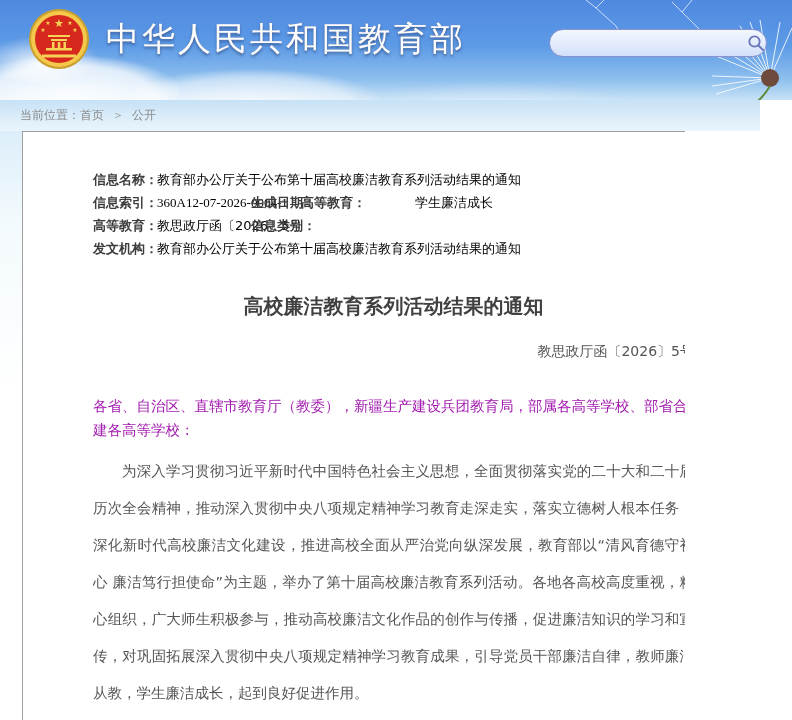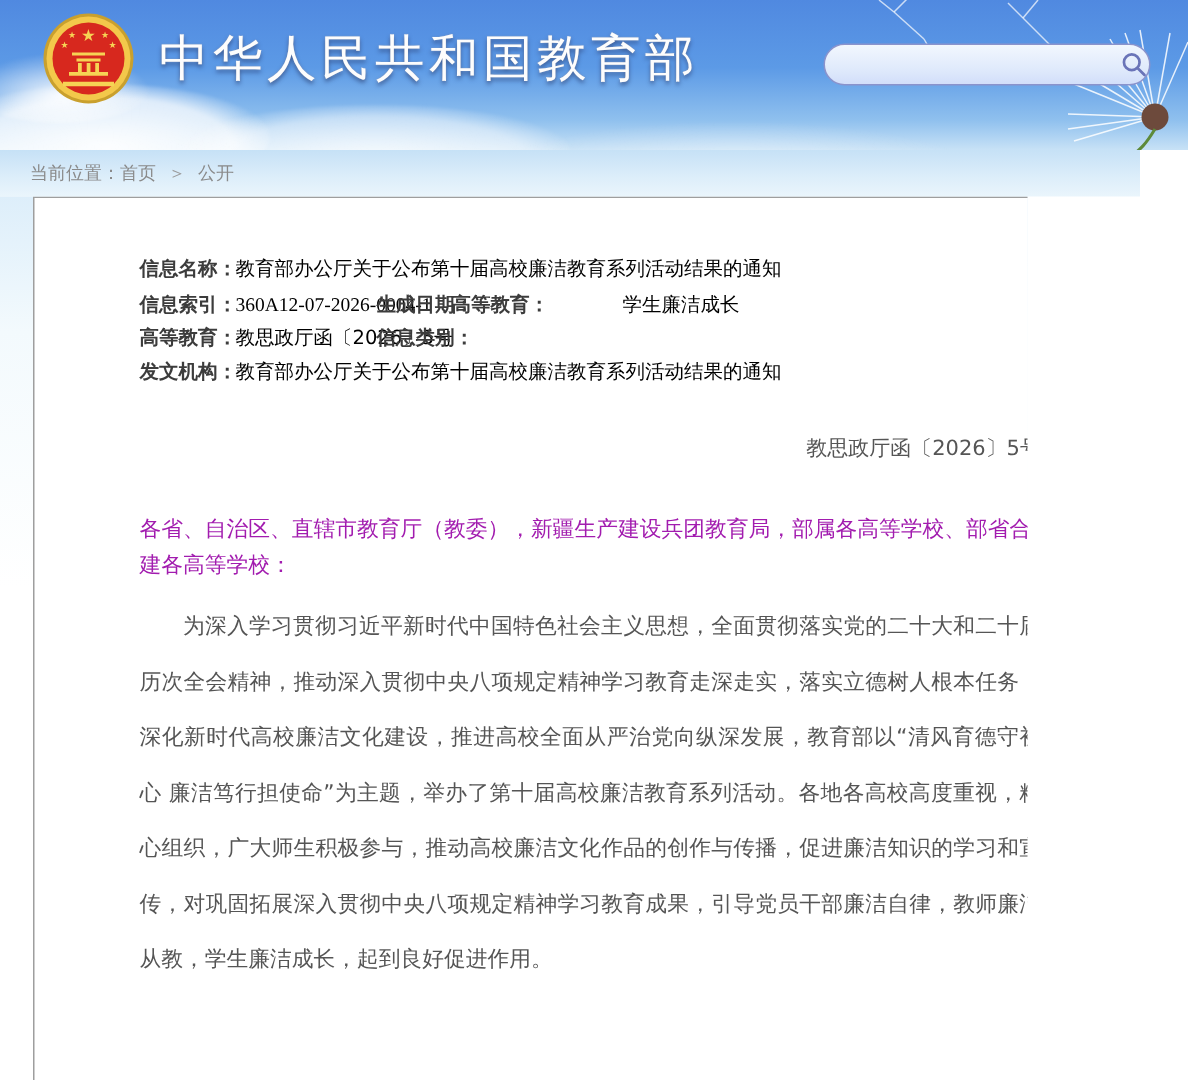--- a/index.html
+++ b/index.html
@@ -187,20 +187,21 @@
         <span class="val">教思政厅函〔2026〕5号</span>
         <span class="lbl">信息类别：</span>
       </div>
       <div class="meta-row">
         <span class="lbl">发文机构：</span>
         <span class="val">教育部办公厅关于公布第十届高校廉洁教育系列活动结果的通知</span>
       </div>
     </div>
 
     <div class="doc-title">
+      <div>高校廉洁教育系列活动结果的通知</div>
     </div>
 
     <div class="doc-number">教思政厅函〔2026〕5号</div>
 
     <div class="salutation">各省、自治区、直辖市教育厅（教委），新疆生产建设兵团教育局，部属各高等学校、部省合建各高等学校：</div>
 
     <div class="para">为深入学习贯彻习近平新时代中国特色社会主义思想，全面贯彻落实党的二十大和二十届历次全会精神，推动深入贯彻中央八项规定精神学习教育走深走实，落实立德树人根本任务，深化新时代高校廉洁文化建设，推进高校全面从严治党向纵深发展，教育部以“清风育德守初心 廉洁笃行担使命”为主题，举办了第十届高校廉洁教育系列活动。各地各高校高度重视，精心组织，广大师生积极参与，推动高校廉洁文化作品的创作与传播，促进廉洁知识的学习和宣传，对巩固拓展深入贯彻中央八项规定精神学习教育成果，引导党员干部廉洁自律，教师廉洁从教，学生廉洁成长，起到良好促进作用。</div>
 
   </div>
 </div>

